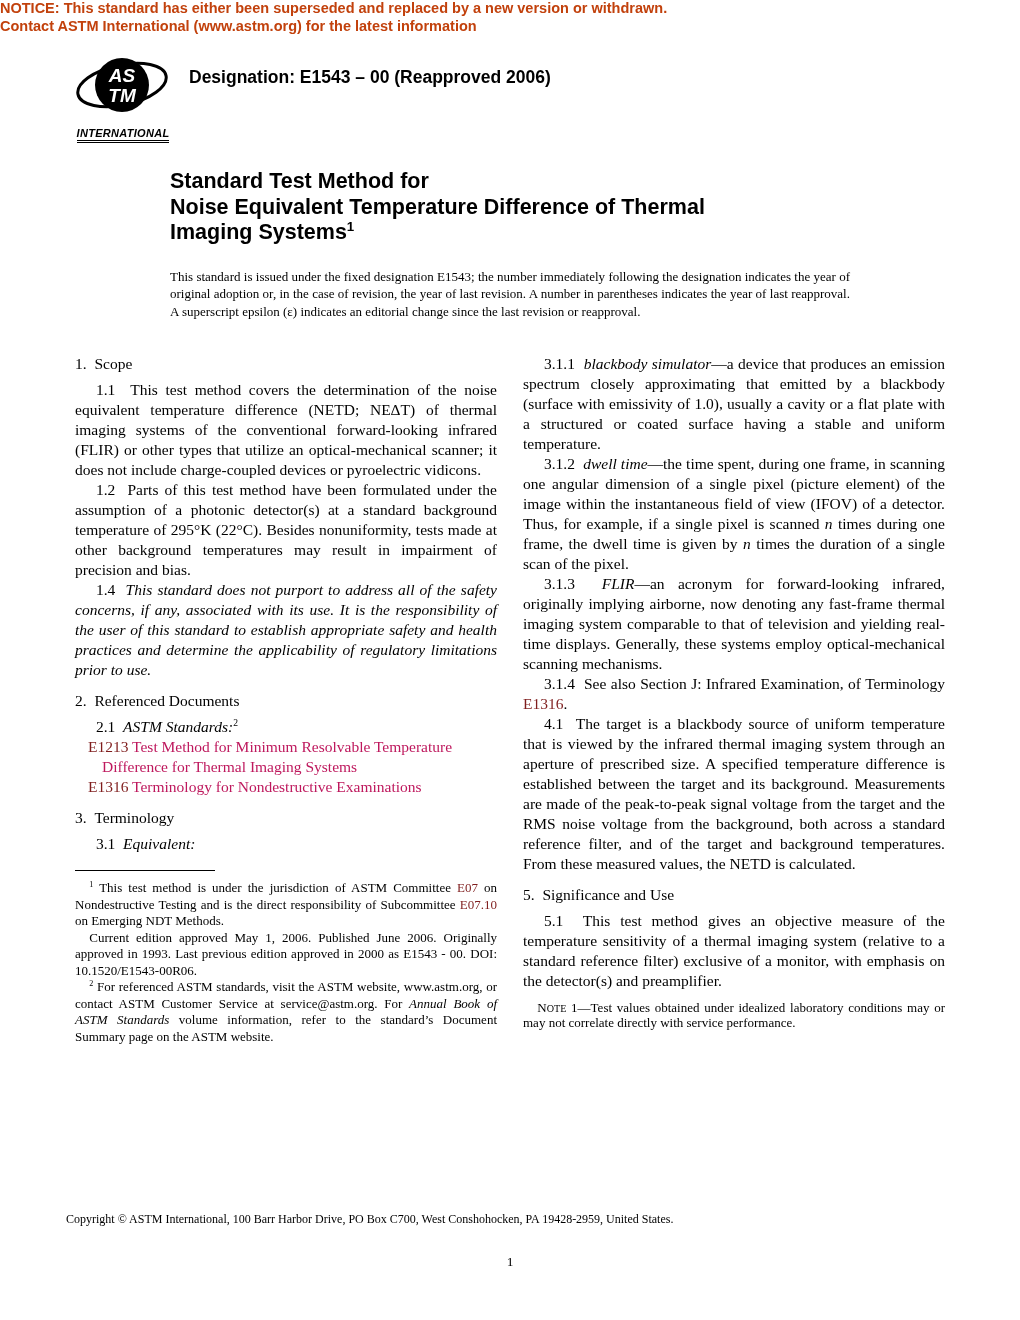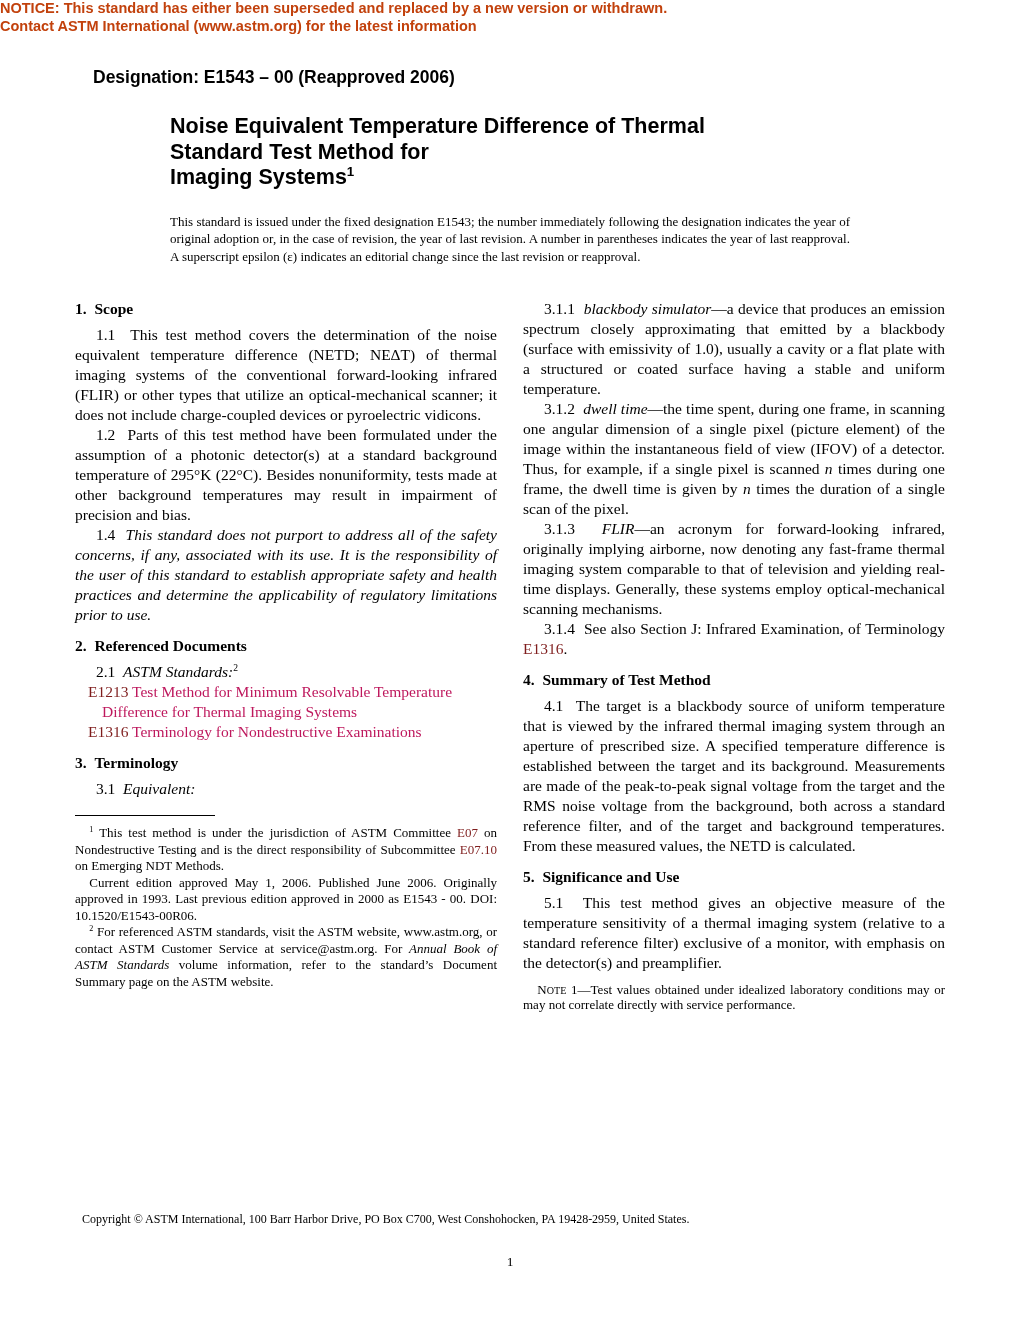--- a/index.html
+++ b/index.html
@@ -54,21 +54,21 @@
     text-align:justify;
   }
   
   .columns{
     display:flex;
     margin:34px 75px 0 75px;
   }
   .col{width:422px;flex:0 0 auto;}
   .col-left{margin-right:26px;}
   .heading{
-    font-weight:bold;font-size:15.5px;line-height:20px;
+    font-weight:normal;font-size:15.5px;line-height:20px;
     margin:11px 0 6px 0;
   }
   .heading.first{margin-top:0;}
   .p{
     font-size:15.5px;line-height:20px;
     text-align:justify;
     text-indent:1.35em;
     margin:0;
   }
   .ref{
@@ -93,45 +93,54 @@
     margin:0;
   }
   
   .note{
     font-size:13px;line-height:14px;
     text-align:justify;text-indent:1.1em;
     margin:10px 0 0 0;
   }
   
   .copyright{
-    position:absolute;left:82px;top:1212px;width:870px;
+    position:absolute;left:66px;top:1212px;width:870px;
     font-size:12px;
   }
   .page-num{
     position:absolute;left:0;top:1254px;width:1020px;
     text-align:center;font-size:13.5px;
   }
 </style>
 </head>
 <body>
 
 <div class="page">
 
   <div class="notice">
     <div>NOTICE: This standard has either been superseded and replaced by a new version or withdrawn.</div>
     <div>Contact ASTM International (www.astm.org) for the latest information</div>
   </div>
 
   <div class="header-row">
+    <div class="logo">
+      <svg width="96" height="68" viewBox="0 0 96 68">
+        <ellipse cx="47" cy="30" rx="45" ry="20" fill="none" stroke="#000" stroke-width="3" transform="rotate(-12 47 30)"></ellipse>
+        <circle cx="47" cy="30" r="27" fill="#000"></circle>
+        <text x="47" y="27" text-anchor="middle" fill="#fff" font-family="Liberation Sans, sans-serif" font-size="19" font-weight="bold" font-style="italic">AS</text>
+        <text x="47" y="47" text-anchor="middle" fill="#fff" font-family="Liberation Sans, sans-serif" font-size="19" font-weight="bold" font-style="italic">TM</text>
+      </svg>
+      <span class="logo-intl">INTERNATIONAL</span>
+    </div>
     <div class="designation">Designation: E1543 – 00 (Reapproved 2006)</div>
   </div>
 
   <div class="title-block">
+    <div>Standard Test Method for</div>
     <div>Noise Equivalent Temperature Difference of Thermal</div>
-    <div>Standard Test Method for</div>
     <div><span>Imaging Systems</span><span class="sup">1</span></div>
   </div>
 
   <div class="issuance">This standard is issued under the fixed designation E1543; the number immediately following the designation indicates the year of original adoption or, in the case of revision, the year of last revision. A number in parentheses indicates the year of last reapproval. A superscript epsilon (ε) indicates an editorial change since the last revision or reapproval.</div>
 
   <div class="columns">
 
     <div class="col col-left">
       <div class="heading first">1.&nbsp;&nbsp;Scope</div>
       <p class="p"><span>1.1&nbsp; This test method covers the determination of the noise equivalent temperature difference (NETD; NEΔT) of thermal imaging systems of the conventional forward-looking infrared (FLIR) or other types that utilize an optical-mechanical scanner; it does not include charge-coupled devices or pyroelectric vidicons.</span></p>
@@ -151,21 +160,20 @@
       <p class="fn"><span>Current edition approved May 1, 2006. Published June 2006. Originally approved in 1993. Last previous edition approved in 2000 as E1543 - 00. DOI: 10.1520/E1543-00R06.</span></p>
       <p class="fn"><span class="sup">2</span><span> For referenced ASTM standards, visit the ASTM website, www.astm.org, or contact ASTM Customer Service at service@astm.org. For </span><span class="i">Annual Book of ASTM Standards</span><span> volume information, refer to the standard’s Document Summary page on the ASTM website.</span></p>
     </div>
 
     <div class="col">
       <p class="p"><span>3.1.1&nbsp; </span><span class="i">blackbody simulator</span><span>—a device that produces an emission spectrum closely approximating that emitted by a blackbody (surface with emissivity of 1.0), usually a cavity or a flat plate with a structured or coated surface having a stable and uniform temperature.</span></p>
       <p class="p"><span>3.1.2&nbsp; </span><span class="i">dwell time</span><span>—the time spent, during one frame, in scanning one angular dimension of a single pixel (picture element) of the image within the instantaneous field of view (IFOV) of a detector. Thus, for example, if a single pixel is scanned </span><span class="i">n</span><span> times during one frame, the dwell time is given by </span><span class="i">n</span><span> times the duration of a single scan of the pixel.</span></p>
       <p class="p"><span>3.1.3&nbsp; </span><span class="i">FLIR</span><span>—an acronym for forward-looking infrared, originally implying airborne, now denoting any fast-frame thermal imaging system comparable to that of television and yielding real-time displays. Generally, these systems employ optical-mechanical scanning mechanisms.</span></p>
       <p class="p"><span>3.1.4&nbsp; See also Section J: Infrared Examination, of Terminology </span><span class="red">E1316</span><span>.</span></p>
 
-      <div class="heading">4.&nbsp;&nbsp;Summary of Test Method</div>
       <p class="p"><span>4.1&nbsp; The target is a blackbody source of uniform temperature that is viewed by the infrared thermal imaging system through an aperture of prescribed size. A specified temperature difference is established between the target and its background. Measurements are made of the peak-to-peak signal voltage from the target and the RMS noise voltage from the background, both across a standard reference filter, and of the target and background temperatures. From these measured values, the NETD is calculated.</span></p>
 
       <div class="heading">5.&nbsp;&nbsp;Significance and Use</div>
       <p class="p"><span>5.1&nbsp; This test method gives an objective measure of the temperature sensitivity of a thermal imaging system (relative to a standard reference filter) exclusive of a monitor, with emphasis on the detector(s) and preamplifier.</span></p>
 
       <p class="note"><span>N</span><span class="caps-small">OTE</span><span> 1—Test values obtained under idealized laboratory conditions may or may not correlate directly with service performance.</span></p>
     </div>
 
   </div>
 

